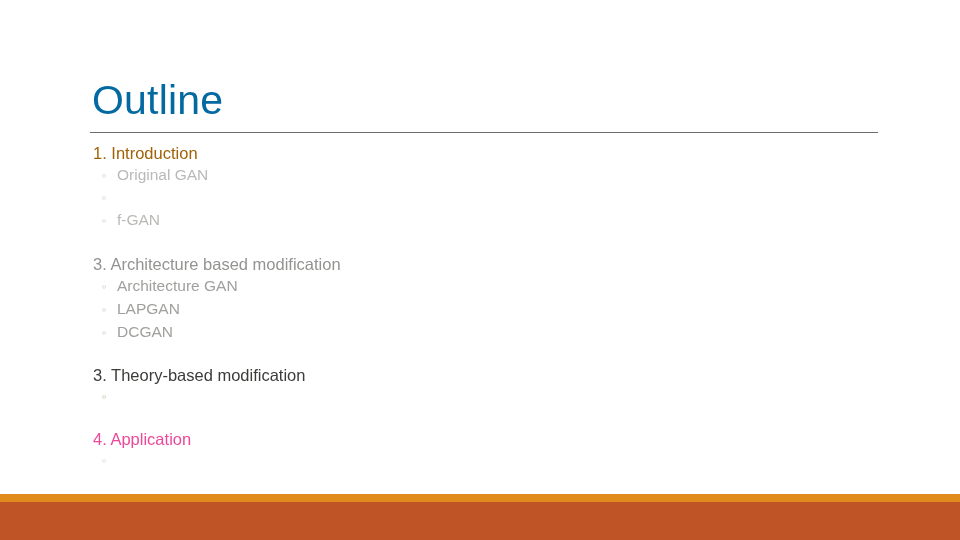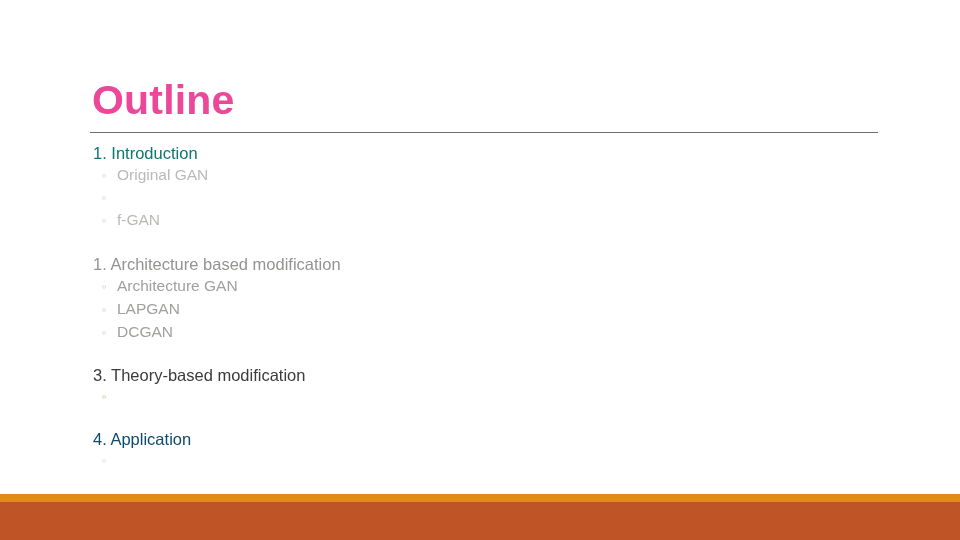--- a/index.html
+++ b/index.html
@@ -23,22 +23,22 @@
 
   
   .title-block {
     position: absolute;
     left: 90px;
     top: 78px;
     width: 788px;
   }
   .slide-title {
     font-size: 41px;
-    font-weight: 700;
-    color: #ec4899;
+    font-weight: 400;
+    color: #0369a1;
     letter-spacing: 0.2px;
     line-height: 1.08;
     margin: 0;
     padding: 0 0 10px 2px;
     white-space: nowrap;
   }
   .title-rule {
     width: 788px;
     height: 1px;
     background: #6d6d6d;
@@ -76,26 +76,26 @@
 
   .bullet {
     display: inline-block;
     width: 15px;
     flex: 0 0 15px;
     font-size: 13px;
     line-height: 22px;
   }
 
   
-  .shade-a  { color: #0f766e; }
+  .shade-a  { color: #a16207; }
   .shade-a2 { color: #b9b9b7; }
   .shade-b  { color: #939391; }
   .shade-b2 { color: #a0a09e; }
   .shade-dark { color: #3b3b39; }
-  .shade-c  { color: #0c4a6e; }
+  .shade-c  { color: #ec4899; }
   .shade-c2 { color: #bdbdbb; }
   .shade-d  { color: #c2c2c0; }
 
   .bullet-tint-a  { color: #cfc6b4; }
   .bullet-tint-b  { color: #c9c0ae; }
   .bullet-tint-d  { color: #b9a98c; }
   .bullet-tint-l  { color: #d3cbbc; }
 
   .group-2 { margin-top: 22px; }
   .group-3 { margin-top: 21px; }
@@ -146,21 +146,21 @@
       <div class="lvl2 shade-a2">
         <span class="bullet bullet-tint-a">◦</span>
       </div>
       <div class="lvl2 shade-a2">
         <span class="bullet bullet-tint-a">◦</span>
         <span>f-GAN</span>
       </div>
     </div>
 
     <div class="group group-2">
-      <div class="lvl1 shade-b">1. Architecture based modification</div>
+      <div class="lvl1 shade-b">3. Architecture based modification</div>
       <div class="lvl2 shade-b2">
         <span class="bullet bullet-tint-b">◦</span>
         <span>Architecture GAN</span>
       </div>
       <div class="lvl2 shade-b2">
         <span class="bullet bullet-tint-b">◦</span>
         <span>LAPGAN</span>
       </div>
       <div class="lvl2 shade-b2">
         <span class="bullet bullet-tint-b">◦</span>

